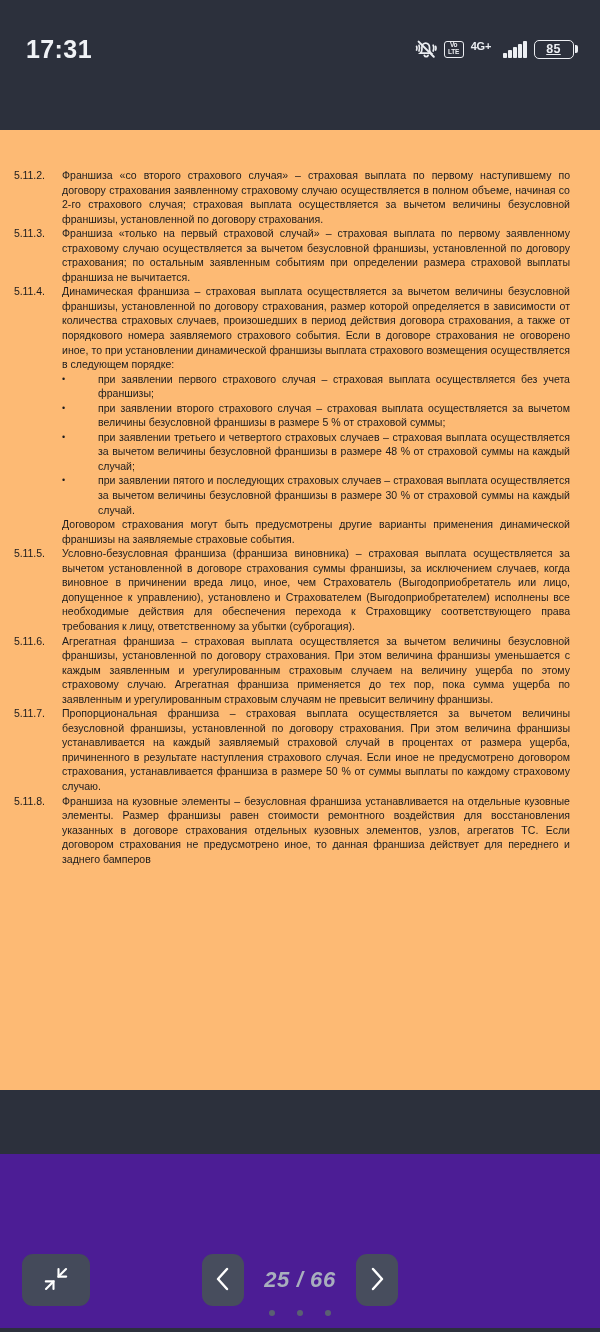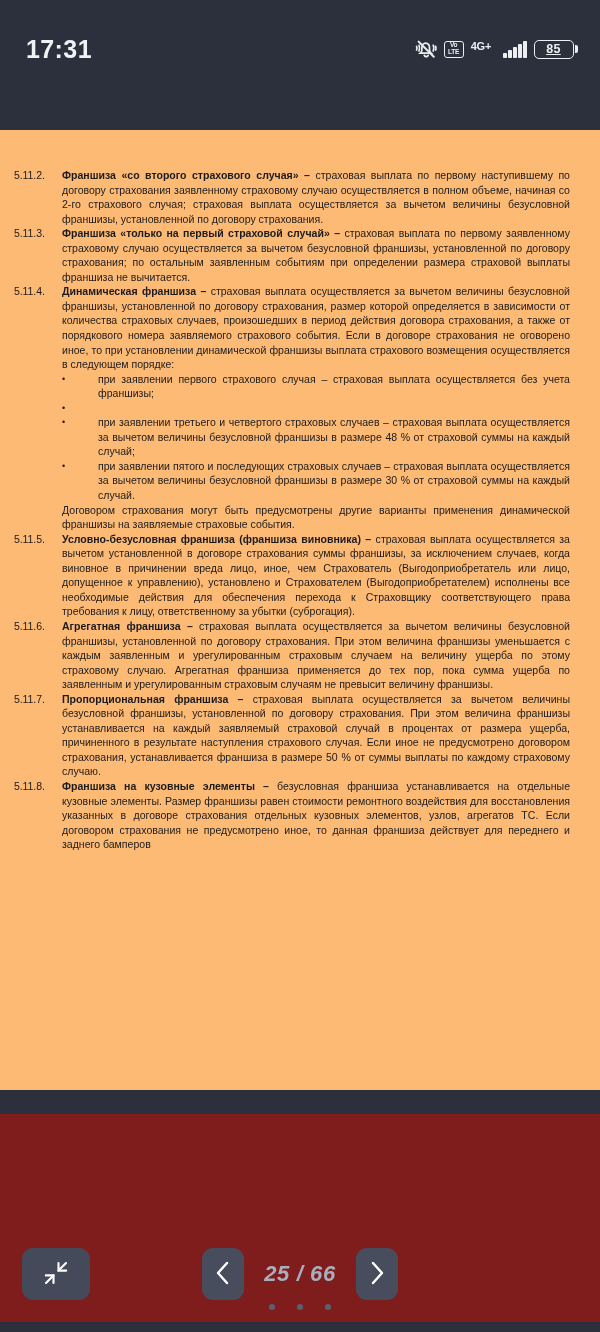--- a/index.html
+++ b/index.html
@@ -59,34 +59,34 @@
     font-size: 10.55px;
     line-height: 14.55px;
     text-align: justify;
   }
   .clause { display: flex; align-items: flex-start; }
   .clause .num {
     width: 48px; flex: 0 0 48px; text-align: left;
     font-size: 10.55px; line-height: 14.55px; letter-spacing: -.1px;
   }
   .clause .body { flex: 1; text-align: justify; }
-  .clause .body b { font-weight: 700; }
+  .clause .body b { font-weight: 400; }
   .bullets { margin: 0; padding: 0; list-style: none; }
   .bullets li {
     display: flex; align-items: flex-start;
     padding-left: 48px;
   }
   .bullets li .dot { width: 36px; flex: 0 0 36px; font-size: 9px; line-height: 14.55px; }
   .bullets li .btext { flex: 1; text-align: justify; }
   .plain { padding-left: 48px; text-align: justify; }
 
   
   .toolbar {
-    position: absolute; left: 0; bottom: 10px; width: 600px; height: 208px;
-    background: #7f1d1d;
+    position: absolute; left: 0; bottom: 4px; width: 600px; height: 174px;
+    background: #4c1d95;
   }
   .fitbtn {
     position: absolute; left: 22px; bottom: 22px;
     width: 68px; height: 52px; border-radius: 11px;
     background: #444a5a; border: none;
     display: flex; align-items: center; justify-content: center;
     cursor: pointer;
   }
   .navgroup {
     position: absolute; left: 50%; transform: translateX(-50%);
@@ -171,20 +171,21 @@
         <div class="body"><b>Динамическая франшиза –</b><span> страховая выплата осуществляется за вычетом величины безусловной франшизы, установленной по договору страхования, размер которой определяется в зависимости от количества страховых случаев, произошедших в период действия договора страхования, а также от порядкового номера заявляемого страхового события. Если в договоре страхования не оговорено иное, то при установлении динамической франшизы выплата страхового возмещения осуществляется в следующем порядке:</span></div>
       </div>
 
       <ul class="bullets">
         <li>
           <span class="dot">•</span>
           <span class="btext">при заявлении первого страхового случая – страховая выплата осуществляется без учета франшизы;</span>
         </li>
         <li>
           <span class="dot">•</span>
+          <span class="btext">при заявлении второго страхового случая – страховая выплата осуществляется за вычетом величины безусловной франшизы в размере 5 % от страховой суммы;</span>
         </li>
         <li>
           <span class="dot">•</span>
           <span class="btext">при заявлении третьего и четвертого страховых случаев – страховая выплата осуществляется за вычетом величины безусловной франшизы в размере 48 % от страховой суммы на каждый случай;</span>
         </li>
         <li>
           <span class="dot">•</span>
           <span class="btext">при заявлении пятого и последующих страховых случаев – страховая выплата осуществляется за вычетом величины безусловной франшизы в размере 30 % от страховой суммы на каждый случай.</span>
         </li>
       </ul>

